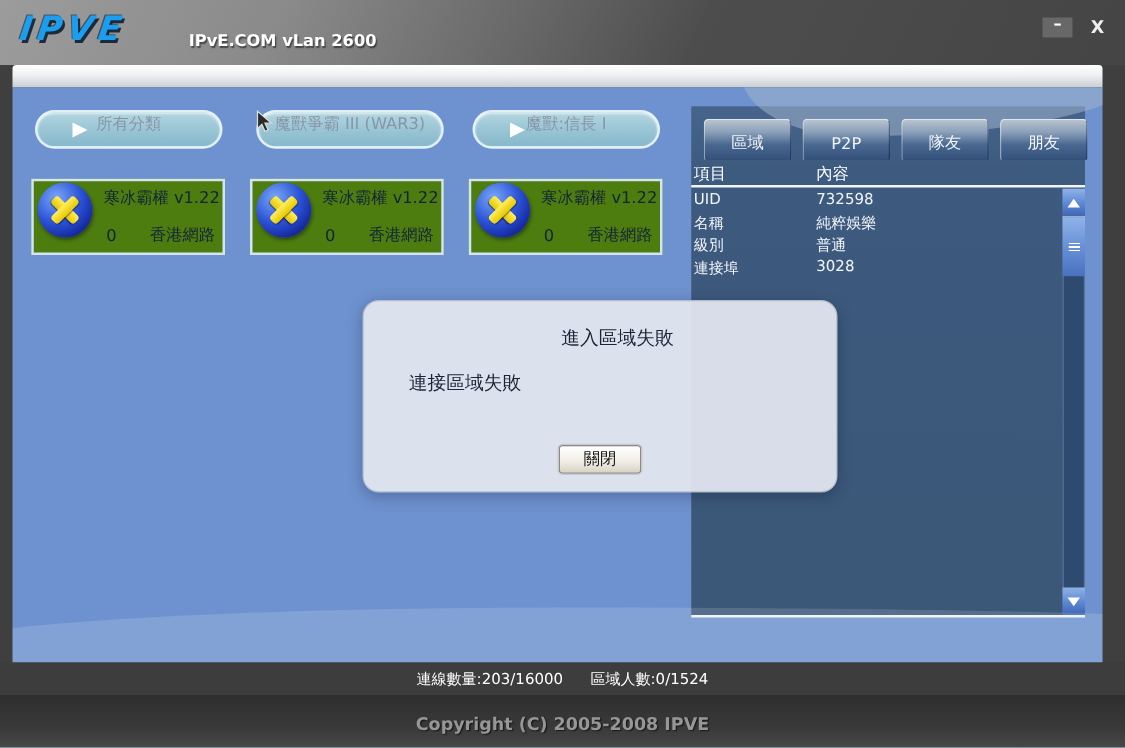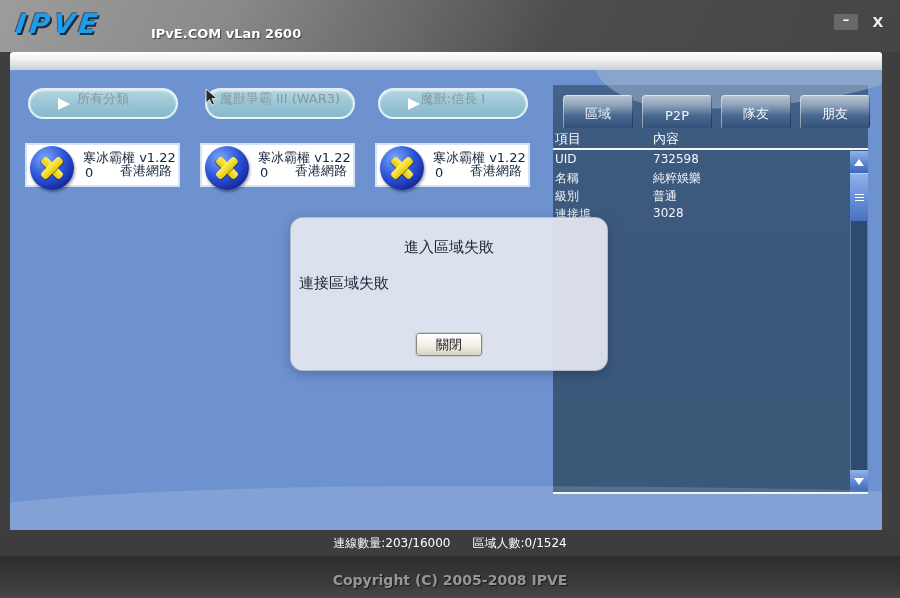--- a/index.html
+++ b/index.html
@@ -64,22 +64,22 @@
     font-size:13px; color:#8796a6; cursor:default;
   }
   .cat-arrow {
     position:absolute; left:28px; top:8px; width:0; height:0;
     border-left:12px solid #ffffff; border-top:6px solid transparent; border-bottom:6px solid transparent;
   }
   .cursor-svg { position:absolute; left:-4px; top:-2px; z-index:5; }
 
   
   .room-card {
-    position:absolute; top:73px; width:155px; height:44px;
-    background:#ffffff; border:2px solid #d4e4f2; cursor:default;
+    position:absolute; top:73px; width:155px; height:61px;
+    background:#4d7c0f; border:2px solid #d4e4f2; cursor:default;
   }
   .room-icon {
     position:absolute; left:3px; top:1px; width:44px; height:44px; border-radius:50%;
     background:radial-gradient(circle at 34% 28%, #7aa8f8 0%, #2d55d8 45%, #12249a 80%, #0a1670 100%);
     box-shadow:1px 2px 3px rgba(0,0,30,0.4);
   }
   .room-icon .xbar {
     position:absolute; left:9px; top:18px; width:26px; height:8px;
     background:linear-gradient(180deg,#ffef60,#e8c800); border-radius:3px;
     box-shadow:0 1px 1px rgba(0,0,40,0.5);
@@ -136,24 +136,24 @@
     position:absolute; left:-1px; top:21px; width:18px; height:48px;
     background:linear-gradient(180deg,#8fb2e8 0%,#6890d8 50%,#4a71be 100%);
     border-top:1px solid #b8d0f0; cursor:default;
     display:flex; align-items:center; justify-content:center;
   }
   .grip { width:9px; height:7px;
     background:repeating-linear-gradient(180deg,#ffffff 0px,#ffffff 1px,transparent 1px,transparent 3px); }
 
   
   .dialog {
-    position:absolute; left:280px; top:147px; width:318px; height:154px;
+    position:absolute; left:280px; top:170px; width:380px; height:154px;
     background:rgba(227,230,240,0.94);
     border:1px solid rgba(175,183,200,0.9); border-radius:13px;
-    box-shadow:0 3px 12px rgba(0,0,30,0.25); z-index:20;
+    box-shadow:0 3px 12px rgba(0,0,30,0.25); z-index:20;padding-left:28px;
   }
   .dialog-title { margin-top:20px; text-align:center; font-size:15px; color:#1b2434; }
   .dialog-msg { margin-top:17px; margin-left:8px; font-size:15px; color:#1b2434; }
   .dialog-close {
     position:absolute; left:50%; bottom:14px; transform:translateX(-50%);
     width:66px; height:23px;
     background:linear-gradient(180deg,#ffffff 0%,#f2efe8 55%,#d9d3c5 100%);
     border:1px solid #8f8a7e; border-radius:3px; outline:1px solid #c4c9d4;
     font-size:13px; color:#111; text-align:center; line-height:21px; cursor:default;
   }

